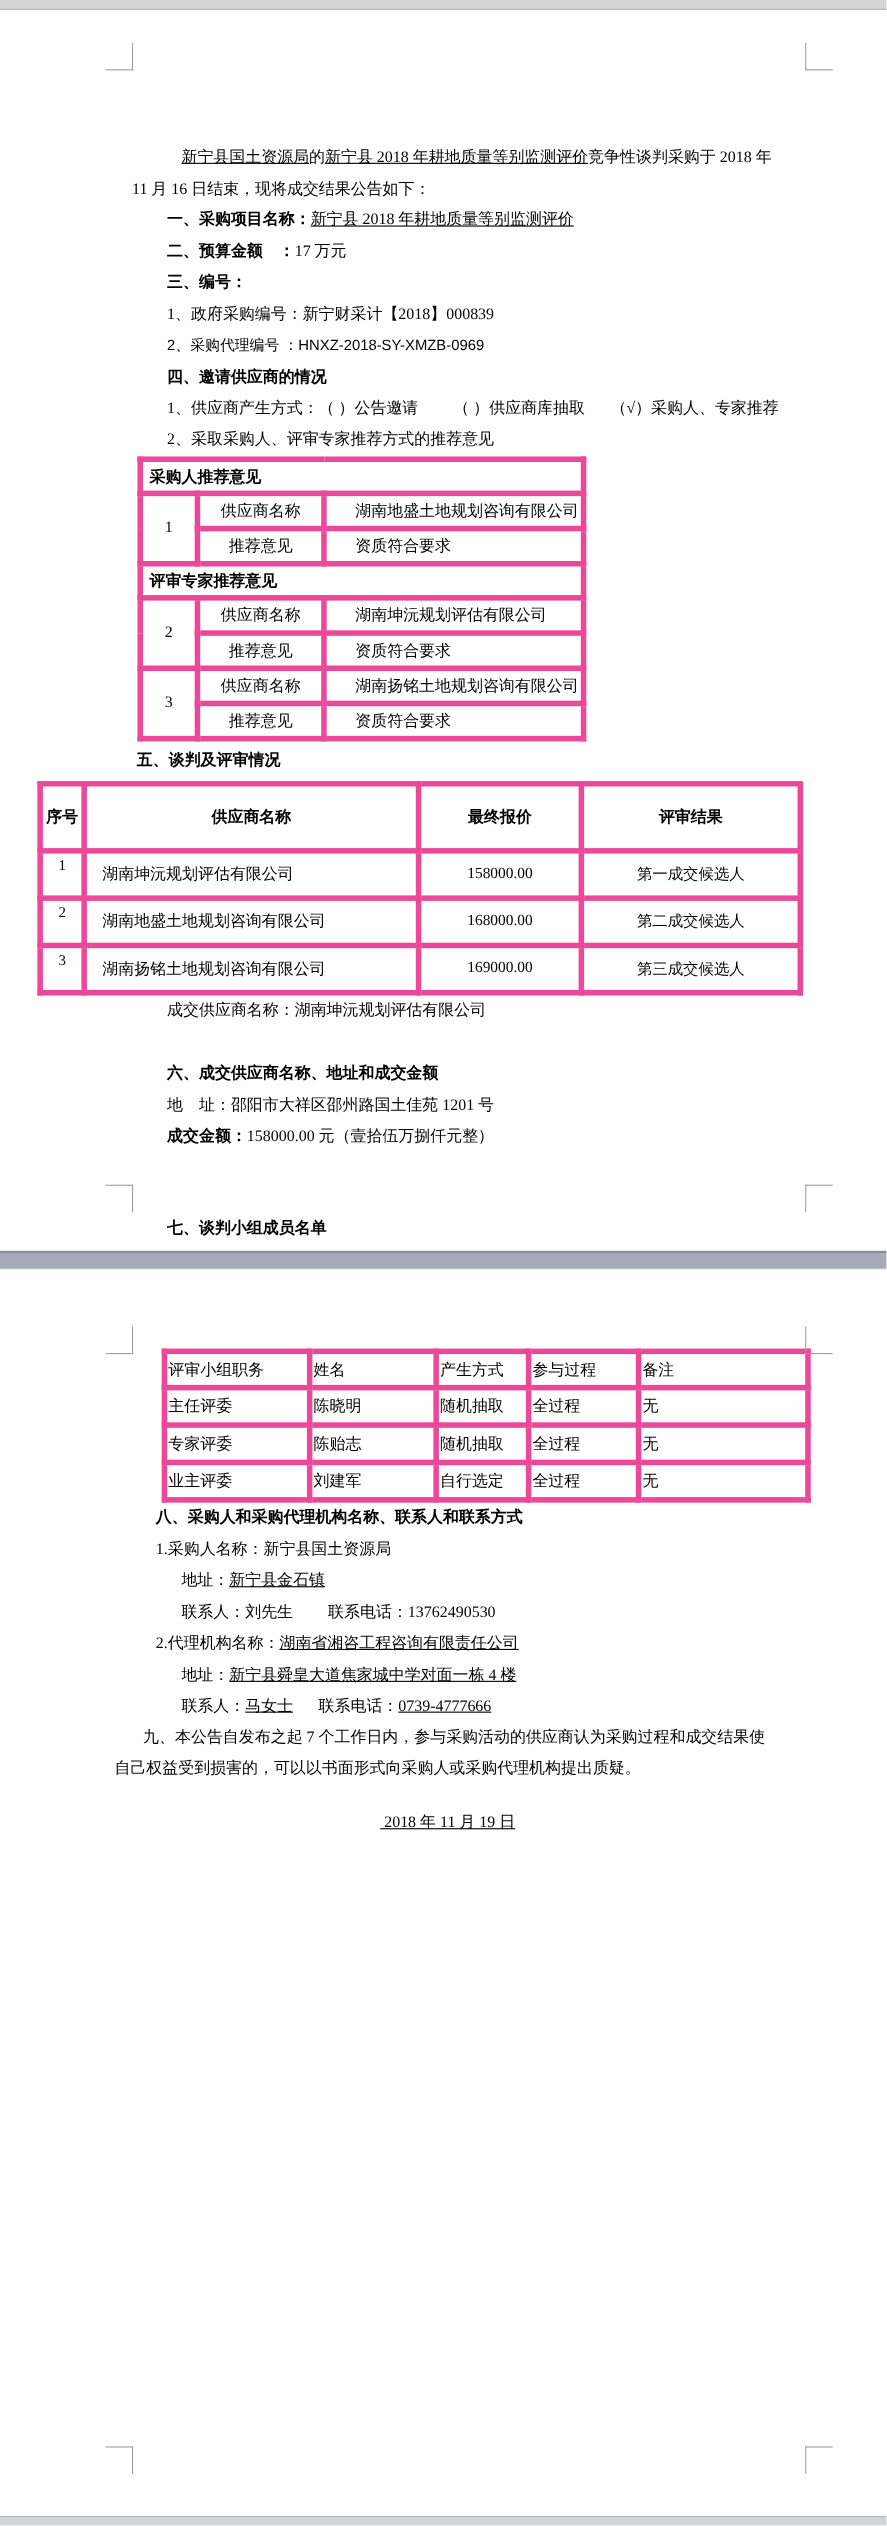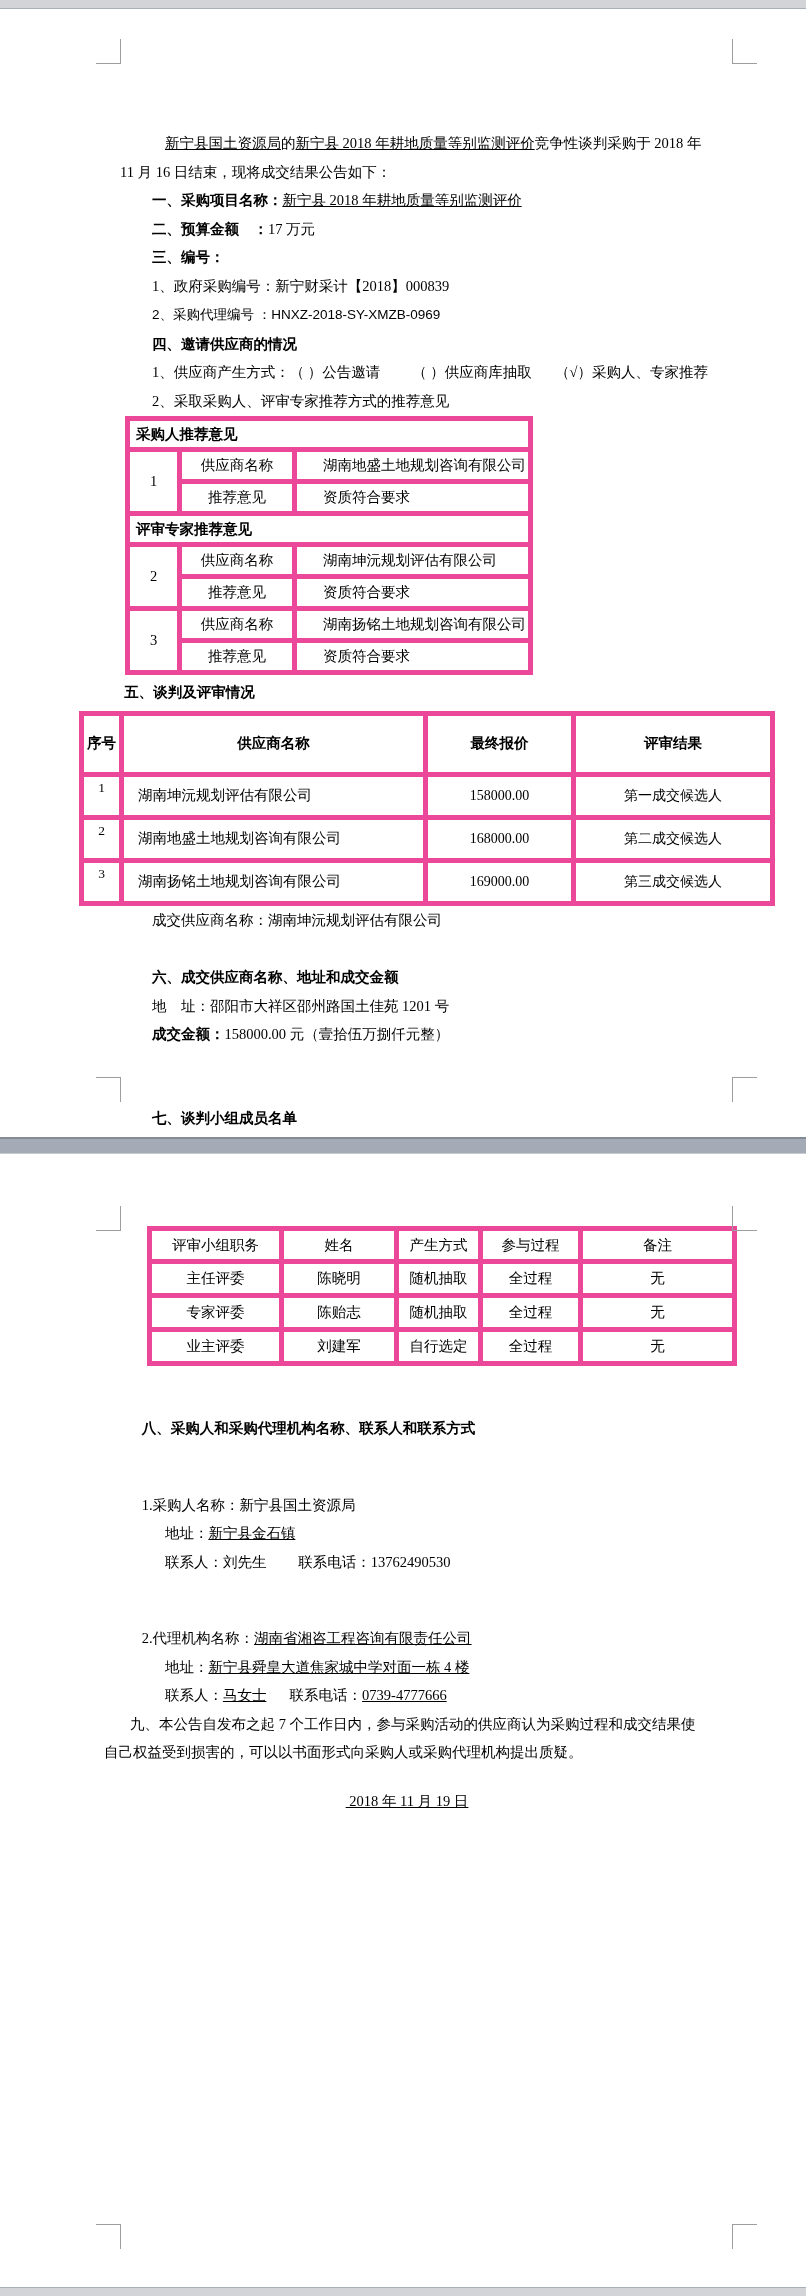--- a/index.html
+++ b/index.html
@@ -52,48 +52,48 @@
   
   .t1 { margin-left:125px; margin-top:1px; }
   .t1 td { font-size:14.5px; }
   .t1 .gh { font-weight:bold; padding:2px 6px; height:22px; }
   .t1 .num { width:45px; text-align:center; }
   .t1 .lab { width:108px; text-align:center; height:25px; }
   .t1 .val { width:204px; padding-left:26px; }
 
   
   .h5 { margin-top:3px; }
-  .t2 { margin-left:79px; margin-top:4px; }
+  .t2 { margin-left:34px; margin-top:4px; }
   .t2 .hd { font-weight:bold; text-align:center; height:54px; vertical-align:middle; }
   .t2 .c-no { width:31px; padding:0 2px; text-align:center; }
   .t2 .c-name { width:284px; }
   .t2 .c-price { width:141px; }
   .t2 .c-result { width:192px; }
   .t2 .rw td { height:35px; vertical-align:middle; }
   .t2 .rw .c-name { padding-left:14px; }
   .t2 .rw .c-no { vertical-align:top; padding-top:3px; font-size:13.5px; }
   .t2 .rw .c-price, .t2 .rw .c-result { text-align:center; font-size:14px; }
 
   .s6 { margin-top:29px; }
   .s7 { margin-top:55px; }
 
   
   .body2 { padding-top:72px; }
   .txt2 { margin-left:104px; width:606px; }
   .t3 { margin-left:147px; }
-  .t3 td { text-align:center; vertical-align:middle; font-size:14.5px; }
+  .t3 td { text-align:left; vertical-align:middle; font-size:14.5px; }
   .t3 .hrow td { height:26px; }
   .t3 .rw td { height:27px; }
   .t3 .c0 { width:125px; }
   .t3 .c1 { width:108px; }
   .t3 .c2 { width:77px; }
   .t3 .c3 { width:93px; }
   .t3 .c4 { width:147px; }
   .note { margin-left:104px; width:604px; text-indent:2.9em; margin-top:2px; }
-  .ind-a { text-indent:2.6em;margin-top:48px; }
+  .ind-a { text-indent:2.6em; }
   .ind-b { text-indent:4.2em; }
   .ind-9 { text-indent:1.8em; }
   .gap1 { display:inline-block; width:2.2em; }
   .gap2 { display:inline-block; width:1.6em; }
   .date { margin-top:20px; text-align:center; }
 </style>
 </head>
 <body>
 
 <div class="screen">

